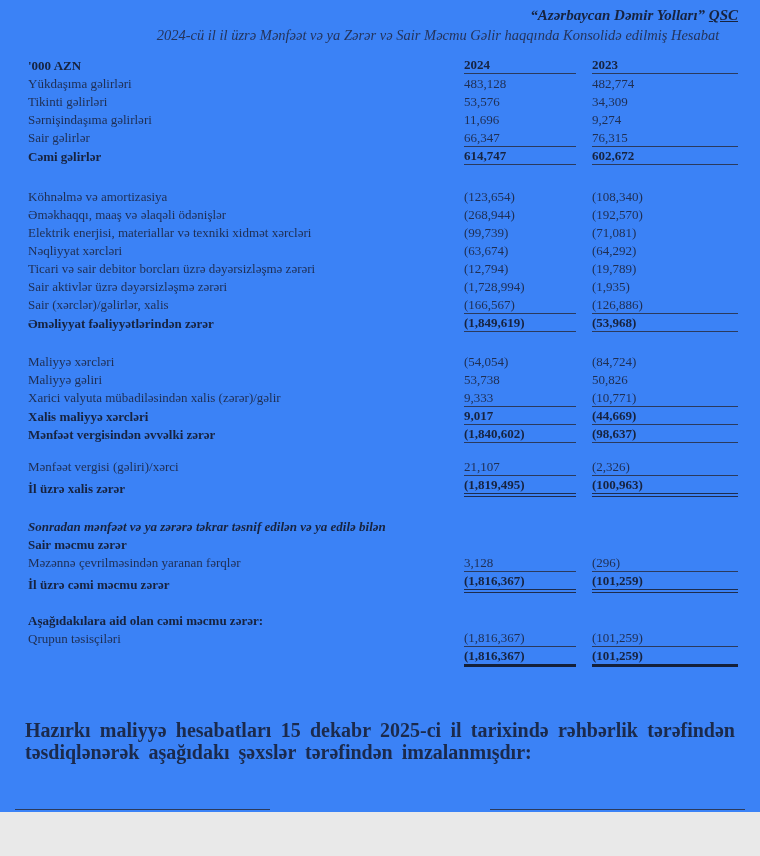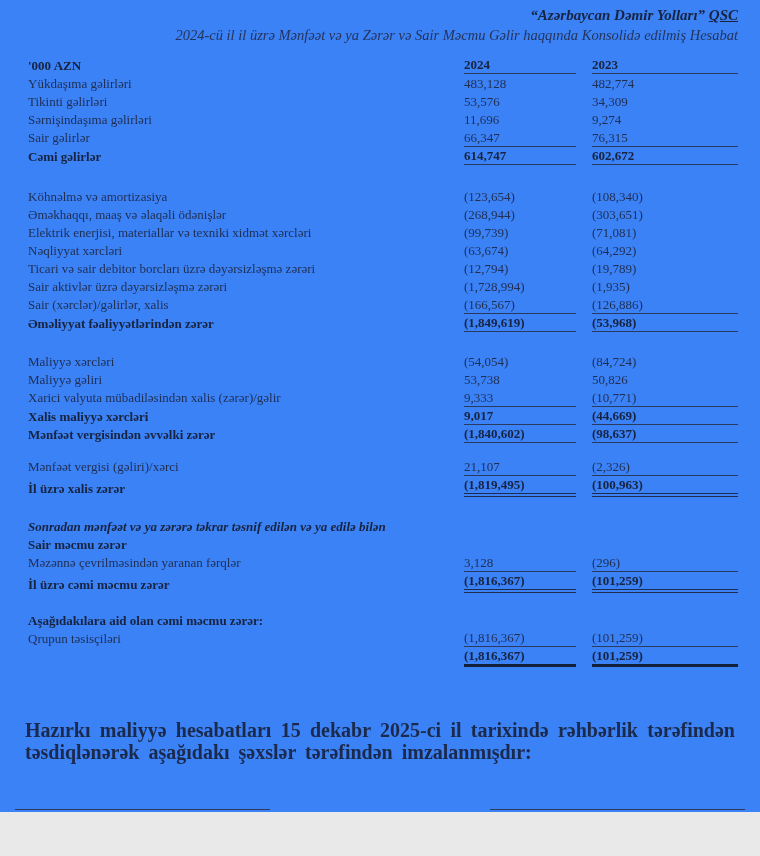--- a/index.html
+++ b/index.html
@@ -17,21 +17,21 @@
   
   .doc-header{padding:0 22px 0 28px;}
   .company-line{
     text-align:right;
     font-weight:bold;font-style:italic;
     font-size:15px;line-height:18px;
     color:#17233f;
   }
   .company-suffix{text-decoration:underline;}
   .report-title{
-    text-align:right;
+    text-align:center;
     font-style:italic;
     font-size:14.5px;line-height:22px;
     padding-left:110px;
     color:#24345c;
   }
   
   .fin-table{
     margin-top:8px;
     padding:0 22px 0 28px;
     font-size:13px;
@@ -129,21 +129,21 @@
         <div class="row">
           <div class="lbl">Köhnəlmə və amortizasiya</div>
           <div class="val">(123,654)</div>
           <div class="gap"></div>
           <div class="val">(108,340)</div>
         </div>
         <div class="row">
           <div class="lbl">Əməkhaqqı, maaş və əlaqəli ödənişlər</div>
           <div class="val">(268,944)</div>
           <div class="gap"></div>
-          <div class="val">(303,651)</div>
+          <div class="val">(192,570)</div>
         </div>
         <div class="row">
           <div class="lbl">Elektrik enerjisi, materiallar və texniki xidmət xərcləri</div>
           <div class="val">(99,739)</div>
           <div class="gap"></div>
           <div class="val">(71,081)</div>
         </div>
         <div class="row">
           <div class="lbl">Nəqliyyat xərcləri</div>
           <div class="val">(63,674)</div>

